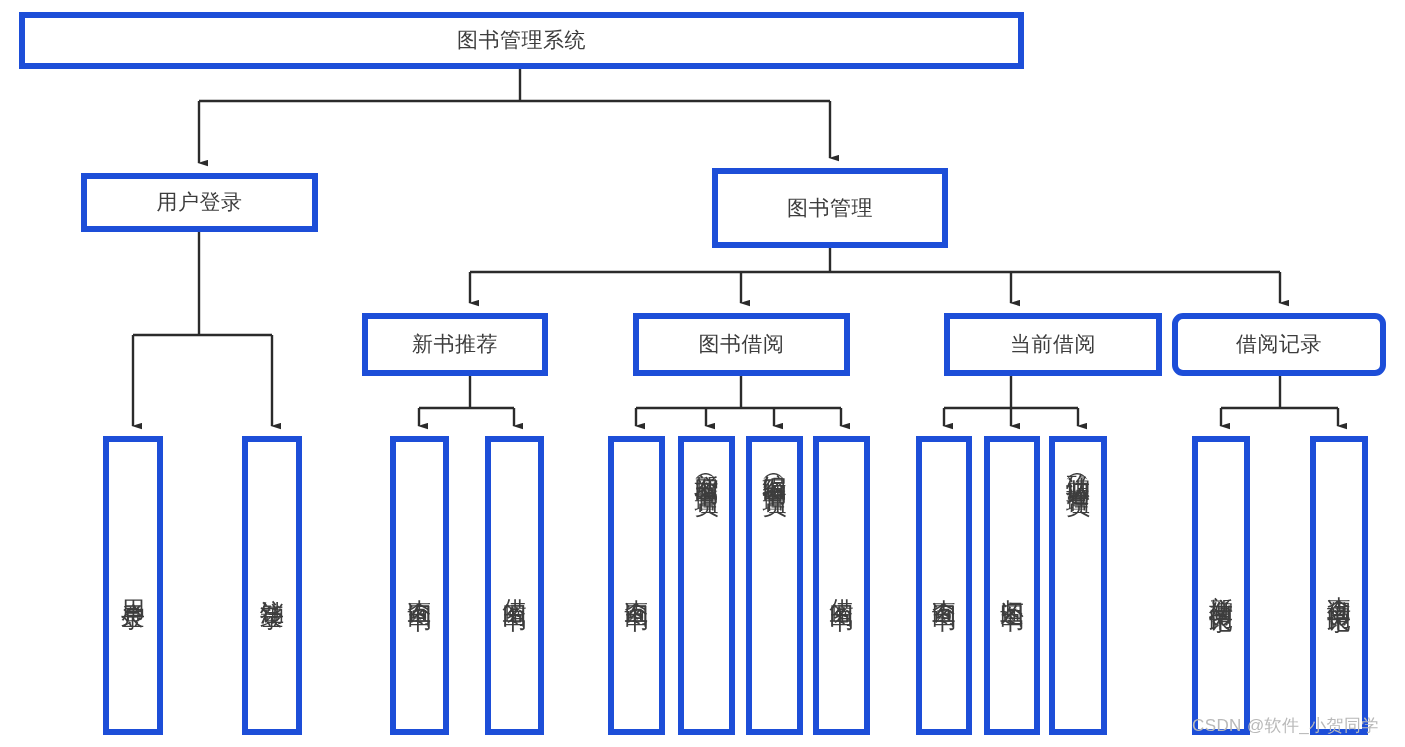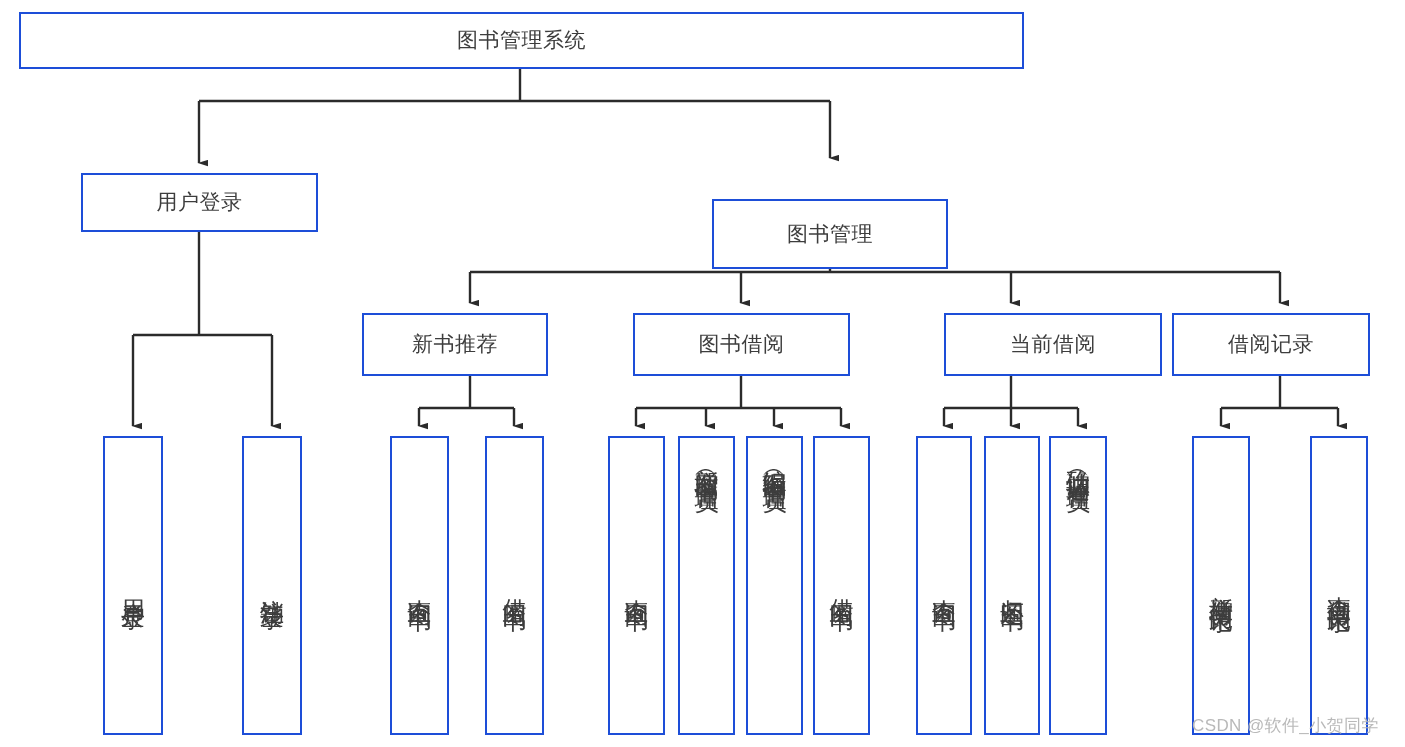--- a/index.html
+++ b/index.html
@@ -23,21 +23,21 @@
     left: 0;
     top: 0;
     width: 1405px;
     height: 747px;
     pointer-events: none;
   }
   .node {
     position: absolute;
     box-sizing: border-box;
     background: #ffffff;
-    border: 2px solid #1d4ed8;
+    border: 6px solid #1d4ed8;
     display: flex;
     align-items: center;
     justify-content: center;
     color: #3a3a3a;
     z-index: 2;
   }
   .node .label {
     display: block;
     text-align: center;
     line-height: 1.18;
@@ -132,37 +132,37 @@
   </svg>
 
   <div class="node horiz" style="left:19px; top:12px; width:1005px; height:57px;">
     <span class="label">图书管理系统</span>
   </div>
 
   <div class="node horiz" style="left:81px; top:173px; width:237px; height:59px;">
     <span class="label">用户登录</span>
   </div>
 
-  <div class="node horiz" style="left:712px; top:168px; width:236px; height:70px;margin-top:31px;">
+  <div class="node horiz" style="left:712px; top:168px; width:236px; height:80px;">
     <span class="label">图书管理</span>
   </div>
 
   <div class="node horiz" style="left:362px; top:313px; width:186px; height:63px;">
     <span class="label">新书推荐</span>
   </div>
 
   <div class="node horiz" style="left:633px; top:313px; width:217px; height:63px;align-items:center;">
     <span class="label">图书借阅</span>
   </div>
 
   <div class="node horiz" style="left:944px; top:313px; width:218px; height:63px;">
     <span class="label">当前借阅</span>
   </div>
 
-  <div class="node horiz" style="left:1172px; top:313px; width:198px; height:63px;">
+  <div class="node horiz" style="left:1172px; top:313px; width:214px; height:63px;border-radius:11px;">
     <span class="label">借阅记录</span>
   </div>
 
   <div class="node vert mid" style="left:103px; top:436px; width:60px; height:299px;">
     <span class="label">用户登录</span>
   </div>
 
   <div class="node vert mid" style="left:242px; top:436px; width:60px; height:299px;">
     <span class="label">注销登录</span>
   </div>

